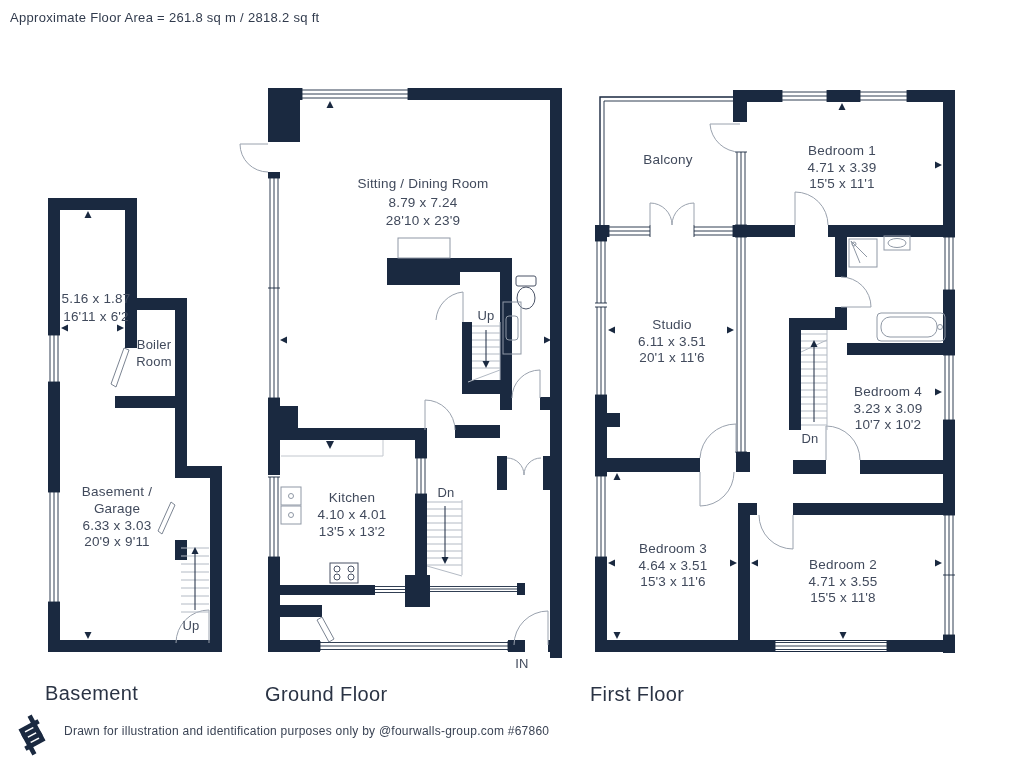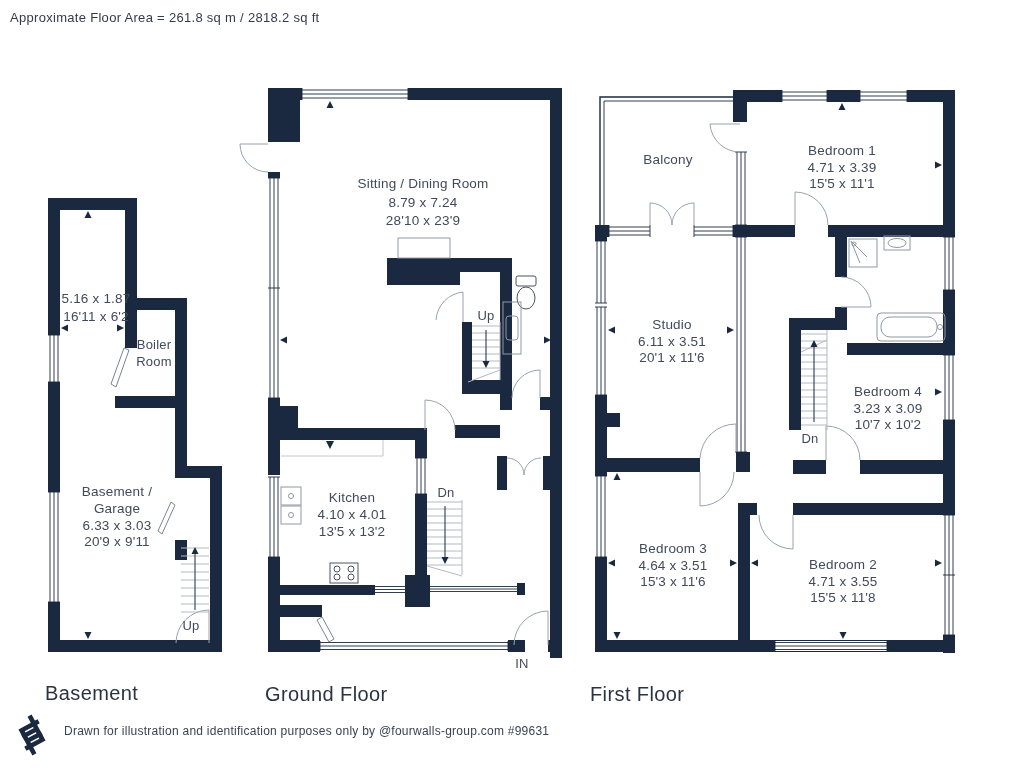--- a/index.html
+++ b/index.html
@@ -359,16 +359,16 @@
   </g>
 </svg>
 
 <svg class="logo" width="56" height="58" viewBox="-28 -29 56 58">
   <g transform="rotate(-28)" stroke="#1a2940" stroke-width="4.6" fill="none" stroke-linecap="square">
     <path d="M -7 16 L -7 -9 L 10 -9 M -7 3 L 7 3"></path>
     <path d="M 7 -16 L 7 9 L -10 9 M 7 -3 L -7 -3"></path>
   </g>
 </svg>
 
-<div class="ftr">Drawn for illustration and identification purposes only by @fourwalls-group.com #99631</div>
+<div class="ftr">Drawn for illustration and identification purposes only by @fourwalls-group.com #67860</div>
 
 
 
 
 </body></html>

